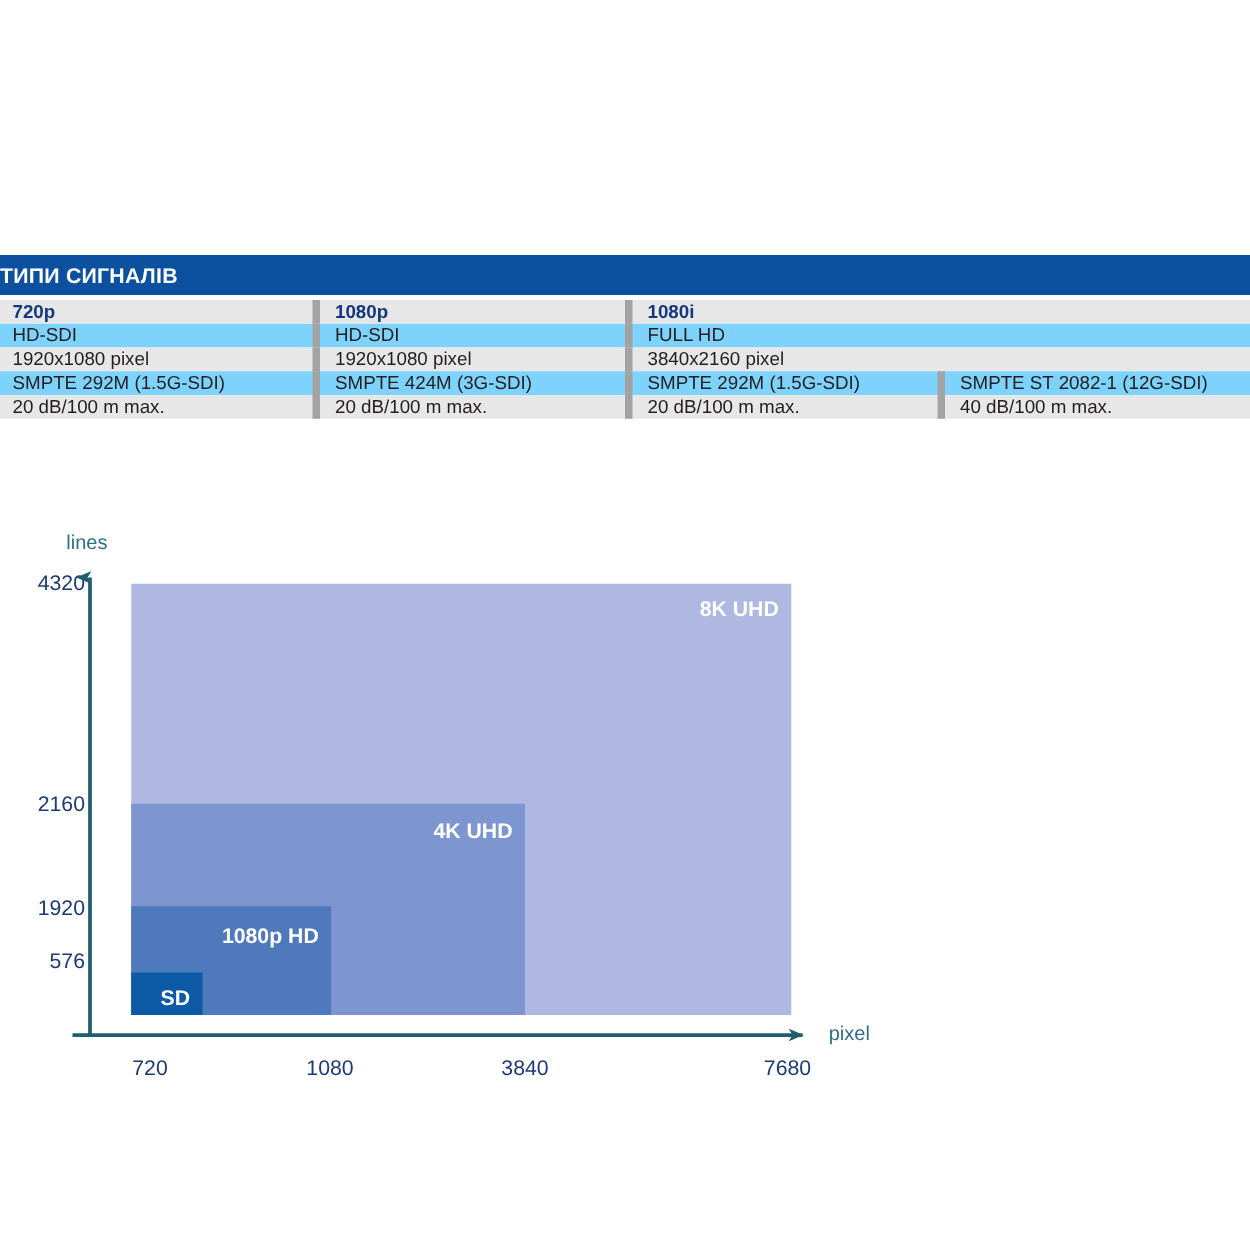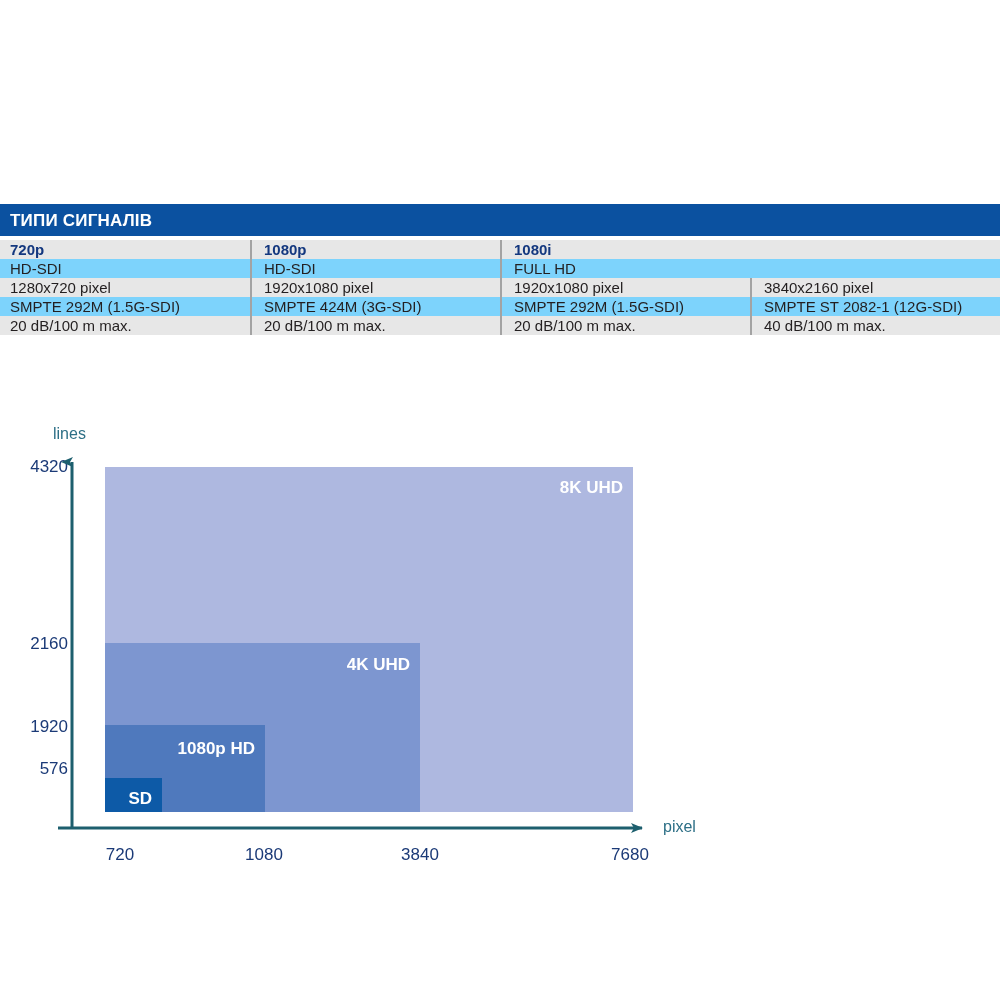--- a/index.html
+++ b/index.html
@@ -22,21 +22,20 @@
     left: 0;
     top: 204px;
     width: 1000px;
   }
 
   .table-title-bar {
     background: #0b51a0;
     height: 32px;
     display: flex;
     align-items: center;
-    padding-left: 10px;
     box-sizing: border-box;
   }
   .table-title-bar .title-text {
     color: #ffffff;
     font-size: 17px;
     font-weight: bold;
     letter-spacing: 0.2px;
     line-height: 1;
   }
 
@@ -56,21 +55,21 @@
 
   .t-cell {
     flex: 0 0 250px;
     width: 250px;
     box-sizing: border-box;
     padding-left: 12px;
     display: flex;
     align-items: center;
     font-size: 15px;
     color: #231f20;
-    border-left: 2px solid #a3a3a3;
+    border-left: 6px solid #a3a3a3;
     white-space: nowrap;
     overflow: hidden;
   }
   .t-cell:first-child {
     border-left: none;
     padding-left: 10px;
   }
   .t-row.head .t-cell {
     color: #14387f;
     font-weight: bold;
@@ -121,21 +120,20 @@
     <div class="t-cell">1080i</div>
   </div>
 
   <div class="t-row plain">
     <div class="t-cell">HD-SDI</div>
     <div class="t-cell">HD-SDI</div>
     <div class="t-cell">FULL HD</div>
   </div>
 
   <div class="t-row shade">
-    <div class="t-cell">1280x720 pixel</div>
     <div class="t-cell">1920x1080 pixel</div>
     <div class="t-cell">1920x1080 pixel</div>
     <div class="t-cell">3840x2160 pixel</div>
   </div>
 
   <div class="t-row plain">
     <div class="t-cell">SMPTE 292M (1.5G-SDI)</div>
     <div class="t-cell">SMPTE 424M (3G-SDI)</div>
     <div class="t-cell">SMPTE 292M (1.5G-SDI)</div>
     <div class="t-cell">SMPTE ST 2082-1 (12G-SDI)</div>

